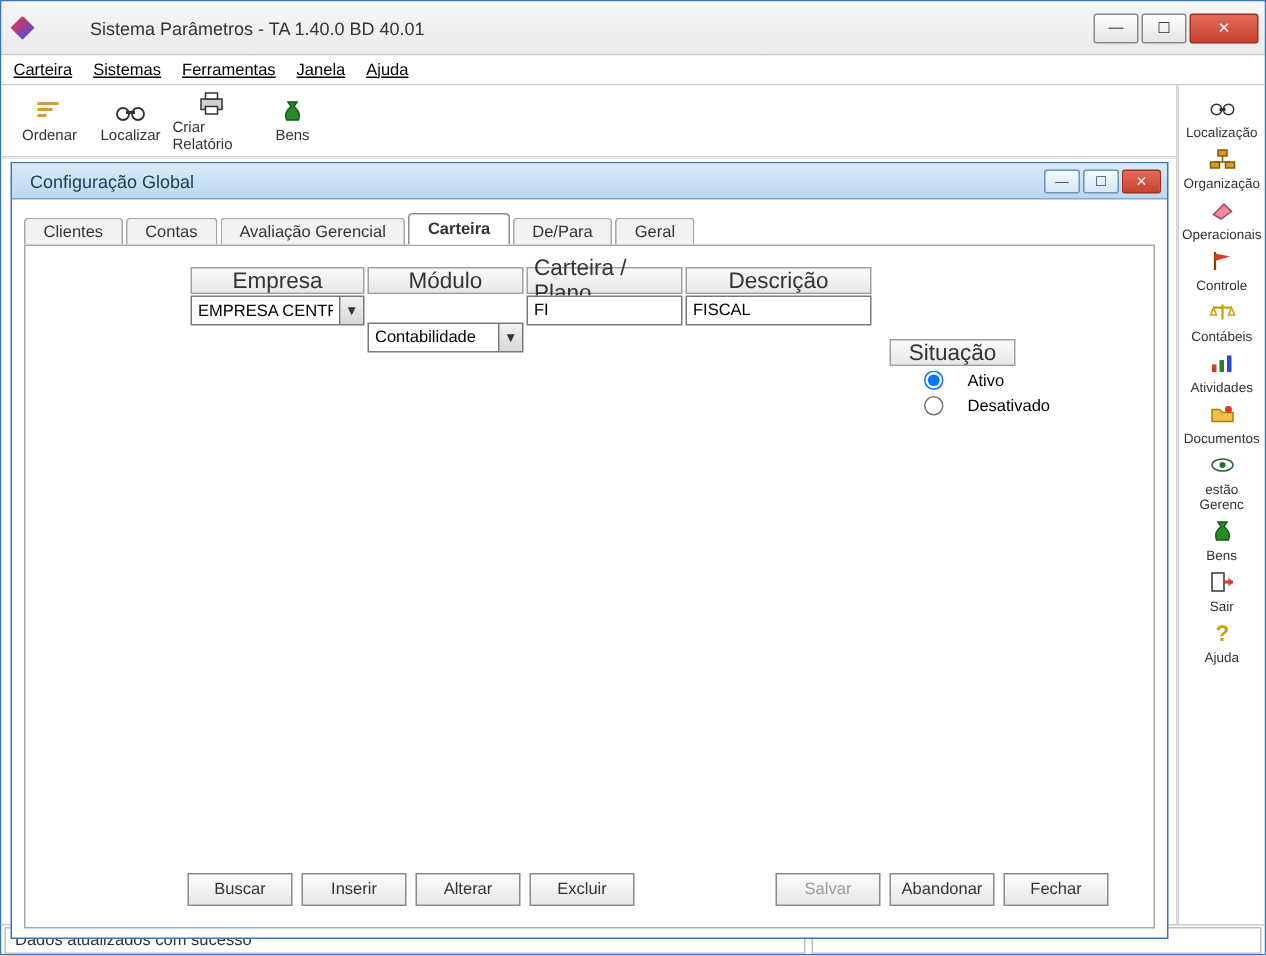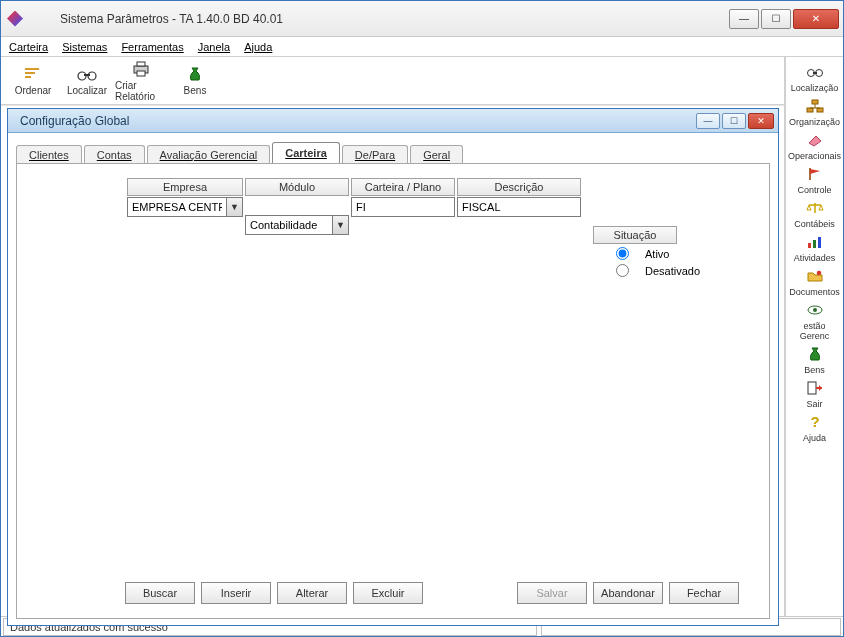--- a/index.html
+++ b/index.html
@@ -129,21 +129,20 @@
   }
   .ibtn.close { background: linear-gradient(#e36a5c,#c8432e); color:#fff; border-color:#a03020; width:26px;}
   .inner-body {
     flex:1; padding: 8px 8px 6px 8px;
     display:flex; flex-direction:column;
   }
   
   .tabs {
     display:flex; align-items:flex-end;
     height: 22px;
-    text-decoration: underline;
   }
   .tab {
     padding: 3px 12px 3px 12px;
     border: 1px solid #a8a8a8;
     border-bottom: none;
     border-radius: 3px 3px 0 0;
     background: #f2f2f2; color: #333;
     margin-right: 2px;
     font-size: 11px;
     position: relative; top: 1px;
@@ -166,21 +165,21 @@
   
   .filter-grid {
     display:flex; gap: 2px; align-items:flex-start;
   }
   .fcol { display:flex; flex-direction:column; }
   .fhdr {
     height: 18px;
     border: 1px solid #a0a0a0;
     background: linear-gradient(#fafafa,#e8e8e8);
     display:flex; align-items:center; justify-content:center;
-    font-size: 11px; color:#333;
+    font-size: 15px; color:#333;
     padding: 0 4px;
   }
   .fctl {
     margin-top: 1px; height: 20px;
   }
   .combo {
     display:flex; border:1px solid #7a7a7a; background:#fff; height:20px;
   }
   .combo input {
     flex:1; border:none; font: inherit; padding: 0 4px; outline:none;

